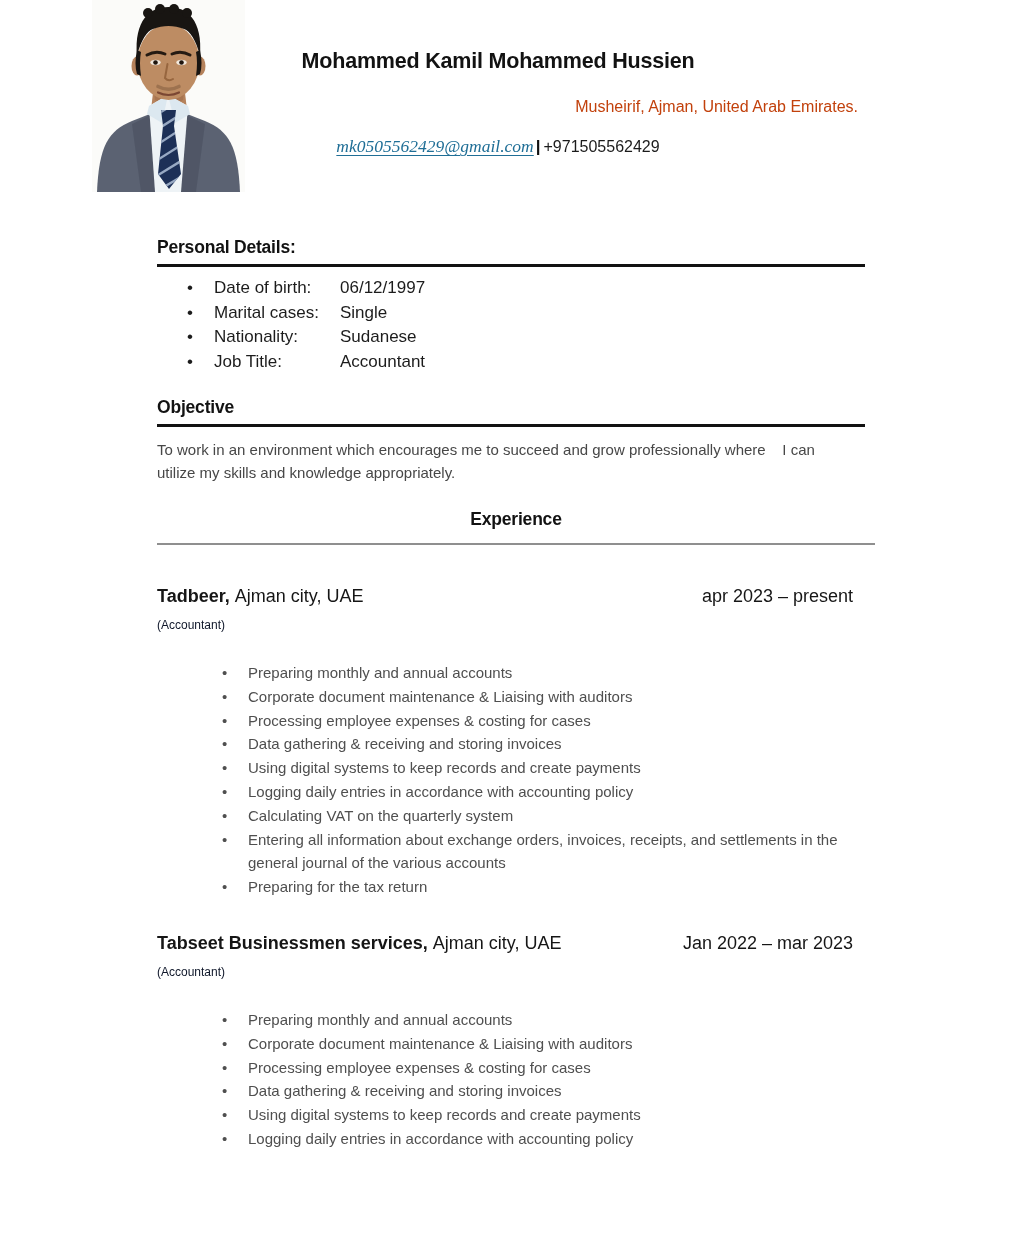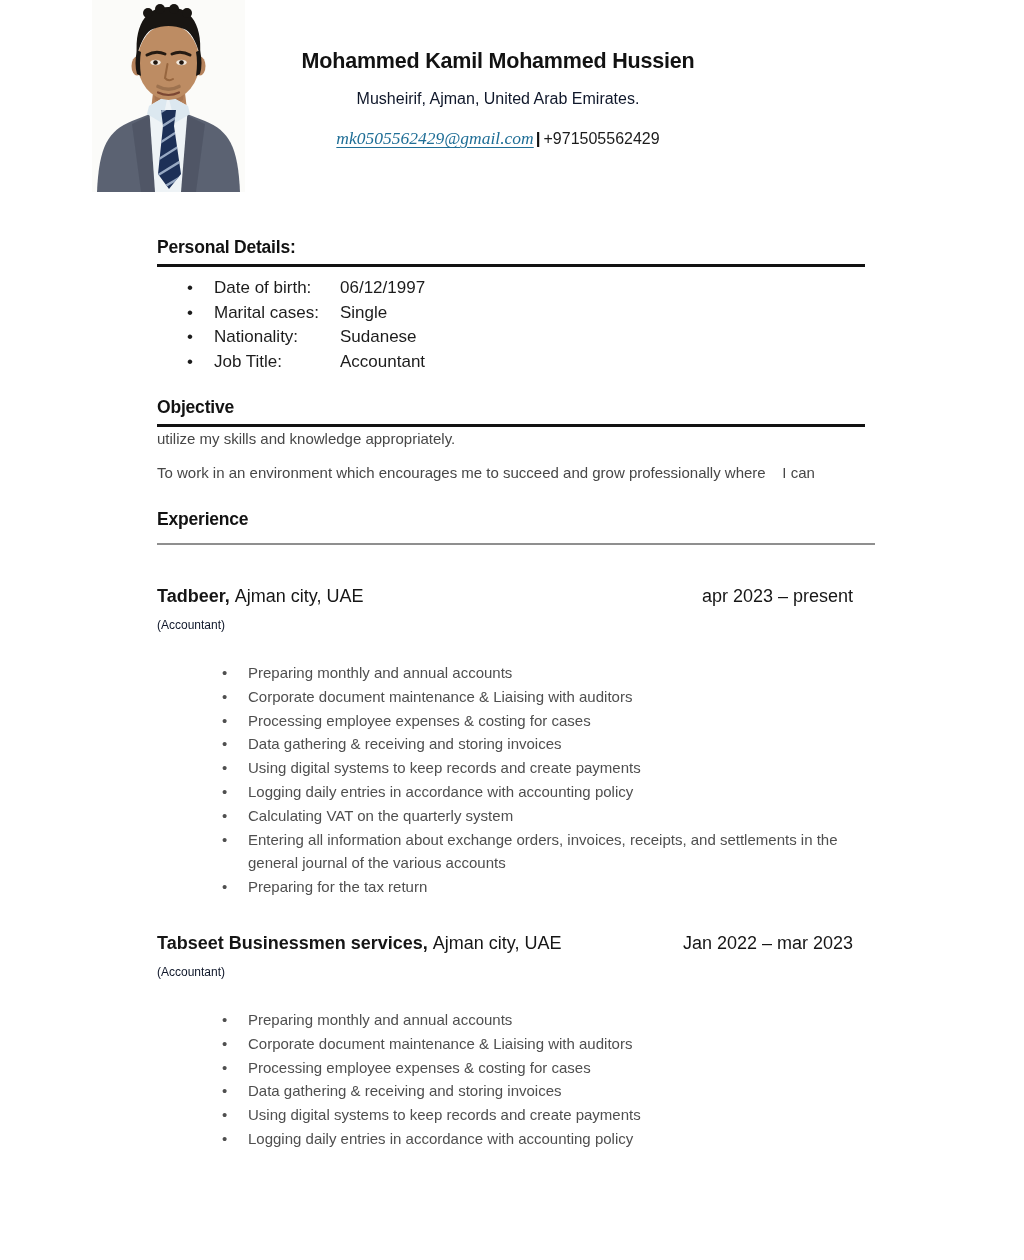--- a/index.html
+++ b/index.html
@@ -12,40 +12,40 @@
   
   .photo { position:absolute; left:92px; top:0; width:153px; height:192px; }
   .photo svg { display:block; width:100%; height:100%; }
 
   
   .header-text { position:absolute; left:138px; top:46px; width:720px; text-align:center; }
   .candidate-name {
     margin:0; font-size:21.5px; line-height:30px; font-weight:700;
     color:#121212; letter-spacing:-0.2px;
   }
-  .address-line { margin-top:12px; font-size:16px; line-height:22px; color:#0f172a; }
+  .address-line { margin-top:20px; font-size:16px; line-height:22px; color:#c2410c;text-align:right; }
   .contact-line { margin-top:17px; font-size:16px; line-height:22px; color:#1b1b1b; }
   .email-link {
     font-family:"Liberation Serif", serif;
     font-style:italic; font-size:17.5px;
     color:#1f6e96; text-decoration:underline; text-underline-offset:3px;
   }
   .contact-sep { font-weight:700; font-style:normal; color:#111; padding:0 3px 0 2px; font-size:17px; }
   .phone-number { color:#1b1b1b; }
 
   
   .sec { position:absolute; }
   .rule-title {
     margin:0; font-size:17.5px; line-height:22px; font-weight:700;
     color:#121212; letter-spacing:-0.2px;
     border-bottom:3px solid #121212; padding-bottom:6px;
   }
   .plain-title {
     margin:0; font-size:17.5px; line-height:22px; font-weight:700;
-    color:#121212; letter-spacing:-0.2px;
+    color:#121212; letter-spacing:-0.2px;text-align:center;
   }
   .exp-rule { border:none; border-top:2px solid #8f8f8f; height:0; margin:13px 0 0; }
 
   
   .sec-personal { left:157px; top:236px; width:708px; }
   .pd-list { list-style:none; margin:9px 0 0; padding:0; font-size:17px; color:#1c1c1c; }
   .pd-list li { position:relative; padding-left:57px; line-height:24.5px; }
   .pd-list li::before { content:"•"; position:absolute; left:30px; color:#1c1c1c; }
   .pd-label { display:inline-block; min-width:126px; }
 
@@ -150,22 +150,22 @@
         <span class="pd-label">Nationality:</span><span class="pd-value">Sudanese</span>
       </li>
       <li>
         <span class="pd-label">Job Title:</span><span class="pd-value">Accountant</span>
       </li>
     </ul>
   </section>
 
   <section class="sec sec-objective">
     <h2 class="rule-title">Objective</h2>
+    <p class="obj-line first">To work in an environment which encourages me to succeed and grow professionally where &nbsp;&nbsp;&nbsp;I can</p>
     <p class="obj-line">utilize my skills and knowledge appropriately.</p>
-    <p class="obj-line first">To work in an environment which encourages me to succeed and grow professionally where &nbsp;&nbsp;&nbsp;I can</p>
   </section>
 
   <section class="sec sec-exp-head">
     <h2 class="plain-title">Experience</h2>
     <hr class="exp-rule">
   </section>
 
   <section class="job job-1">
     <div class="job-head">
       <div class="job-left">

